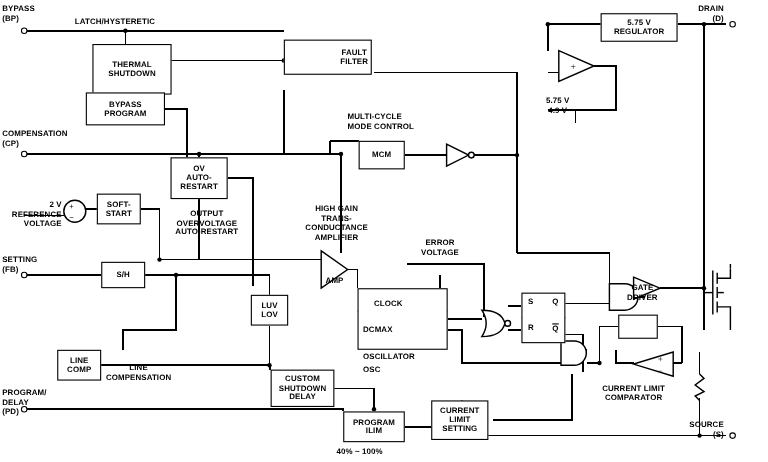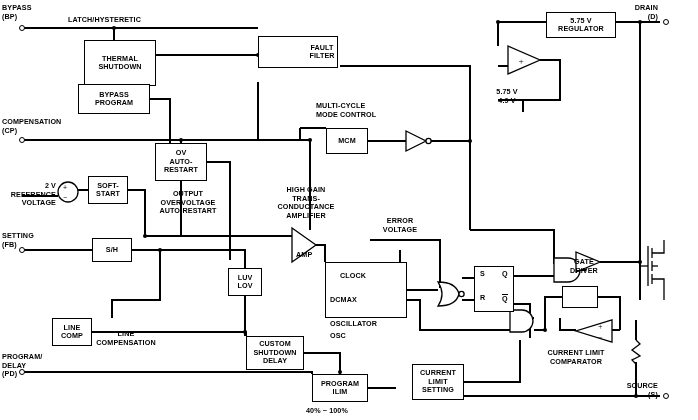--- a/index.html
+++ b/index.html
@@ -262,21 +262,21 @@
 LOV</div>
   <div class="box" style="left:52px;top:318px;width:40px;height:28px;">LINE
 COMP</div>
   <div class="box" style="left:246px;top:336px;width:58px;height:34px;">CUSTOM
 SHUTDOWN
 DELAY</div>
   <div class="box" style="left:312px;top:374px;width:56px;height:28px;flex-direction:column;">
     <span style="white-space:pre-line;">PROGRAM
 ILIM</span>
   </div>
-  <div class="box" style="left:412px;top:364px;width:52px;height:36px;">CURRENT
+  <div class="box" style="left:392px;top:364px;width:52px;height:36px;">CURRENT
 LIMIT
 SETTING</div>
   <div class="box" style="left:325px;top:262px;width:82px;height:56px;"></div>
   <div class="box" style="left:474px;top:266px;width:40px;height:46px;"></div>
   <div class="box" style="left:562px;top:286px;width:36px;height:22px;"></div>
 
   <div class="lbl" style="left:68px;top:16px;">LATCH/HYSTERETIC</div>
   <div class="lbl" style="left:316px;top:102px;">MULTI-CYCLE
 MODE CONTROL</div>
   <div class="lbl center" style="left:490px;top:88px;width:34px;">5.75 V

